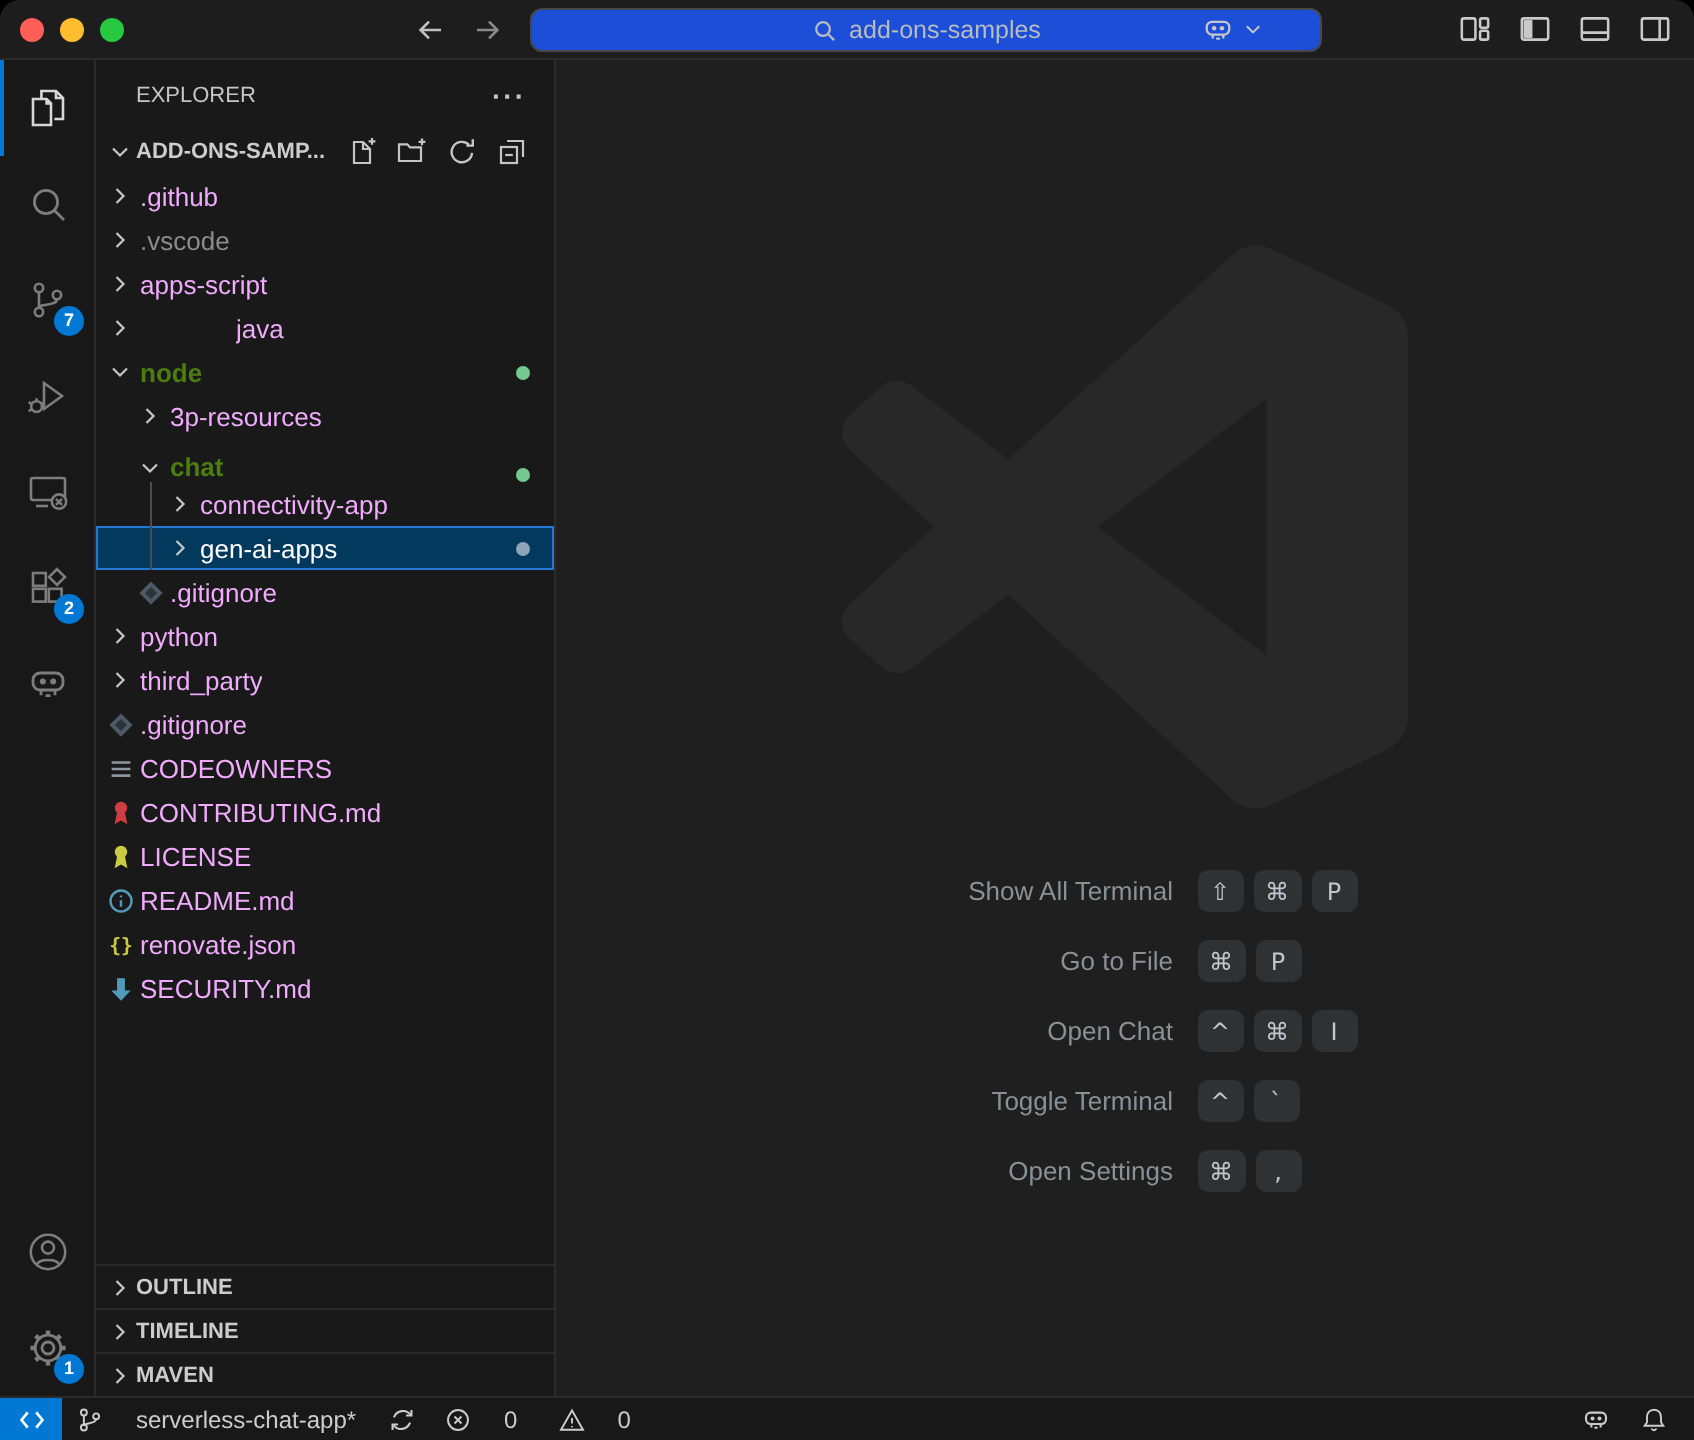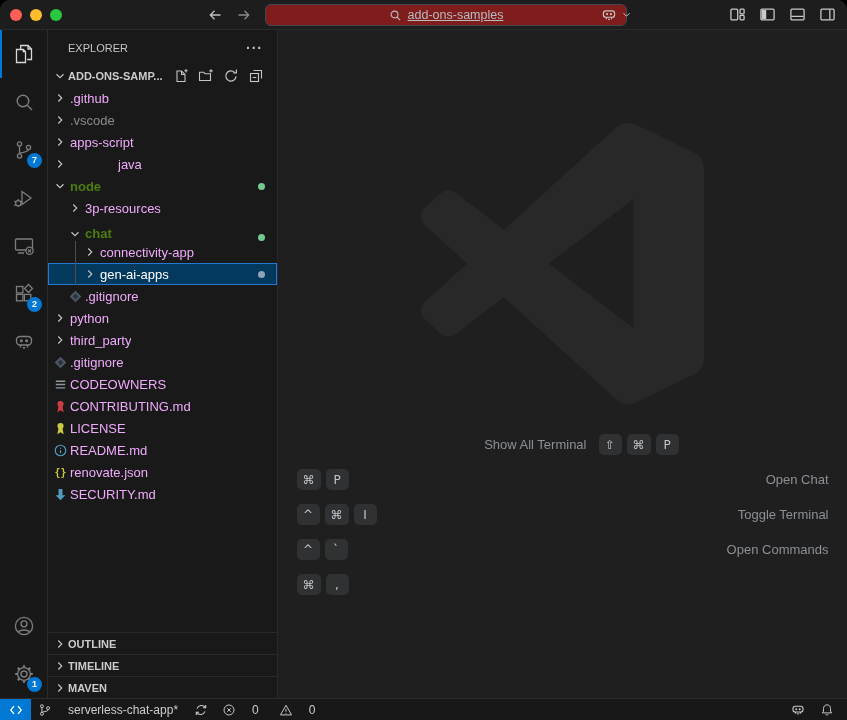--- a/index.html
+++ b/index.html
@@ -6,21 +6,21 @@
   body{font-family:"Liberation Sans","DejaVu Sans",sans-serif;-webkit-font-smoothing:antialiased;}
   .window{width:847px;height:720px;border-radius:10px 10px 0 0;overflow:hidden;display:flex;flex-direction:column;background:#1f1f1f;position:relative;}
 
   
   .titlebar{height:30px;flex:none;background:#1d1d1d;border-bottom:1px solid #2b2b2b;position:relative;box-sizing:border-box;}
   .tl{position:absolute;top:9px;left:10px;display:flex;gap:8px;}
   .tl span{width:12px;height:12px;border-radius:50%;}
   .nav{position:absolute;left:207px;top:0;height:100%;display:flex;align-items:center;gap:13px;}
   .nav .arr{color:#c0c0c0;display:flex;}
   .nav .arr.dim{color:#8a8a8a;}
-  .searchbox{position:absolute;left:265px;top:4px;width:362px;height:22px;background:#7f1d1d;border:1px solid #46474a;border-radius:6px;display:flex;align-items:center;justify-content:center;gap:6px;color:#b7bcc1;font-size:12.5px;box-sizing:border-box;cursor:pointer;text-decoration:underline;}
+  .searchbox{position:absolute;left:265px;top:4px;width:396px;height:22px;background:#1d4ed8;border:1px solid #46474a;border-radius:6px;display:flex;align-items:center;justify-content:center;gap:6px;color:#b7bcc1;font-size:12.5px;box-sizing:border-box;cursor:pointer;}
   .copilot-tb{position:absolute;left:600px;top:0;height:100%;display:flex;align-items:center;gap:3px;color:#c8c8c8;cursor:pointer;}
   .win-controls{position:absolute;right:11px;top:0;height:100%;display:flex;align-items:center;gap:13px;color:#c9c9c9;}
   .win-controls span{display:flex;cursor:pointer;}
 
   
   .main{flex:1;display:flex;min-height:0;}
 
   .activitybar{width:48px;flex:none;background:#181818;border-right:1px solid #2a2a2a;display:flex;flex-direction:column;box-sizing:border-box;}
   .ab-item{height:48px;flex:none;display:flex;align-items:center;justify-content:center;color:#7d7d7d;position:relative;cursor:pointer;}
   .ab-item.active{color:#d7d7d7;box-shadow:inset 2px 0 0 #0078d4;}
@@ -482,36 +482,37 @@
             <path fill="#282828" fill-rule="evenodd" d="M23.15 2.587L18.21.21a1.494 1.494 0 0 0-1.705.29l-9.46 8.63-4.12-3.128a.999.999 0 0 0-1.276.057L.327 7.261A1 1 0 0 0 .326 8.74L3.899 12 .326 15.26a1 1 0 0 0 .001 1.479L1.65 17.94a.999.999 0 0 0 1.276.057l4.12-3.128 9.46 8.63a1.492 1.492 0 0 0 1.704.29l4.942-2.377A1.5 1.5 0 0 0 24 20.06V3.939a1.5 1.5 0 0 0-.85-1.352zm-5.146 14.861L10.826 12l7.178-5.448z"></path>
           </svg>
       </div>
       <div class="shortcuts">
           <div class="sc-label">Show All Terminal</div>
           <div class="sc-keys">
             <span class="key">⇧</span>
             <span class="key">⌘</span>
             <span class="key">P</span>
           </div>
+          <div class="sc-label">Go to File</div>
           <div class="sc-keys">
             <span class="key">⌘</span>
             <span class="key">P</span>
           </div>
           <div class="sc-label">Open Chat</div>
           <div class="sc-keys">
             <span class="key">^</span>
             <span class="key">⌘</span>
             <span class="key">I</span>
           </div>
           <div class="sc-label">Toggle Terminal</div>
           <div class="sc-keys">
             <span class="key">^</span>
             <span class="key">`</span>
           </div>
-          <div class="sc-label">Open Commands</div>
+          <div class="sc-label">Open Settings</div>
           <div class="sc-keys">
             <span class="key">⌘</span>
             <span class="key">,</span>
           </div>
         </div>
     </div>
   </div>
 
   <div class="statusbar">
     <div class="sb-remote">

